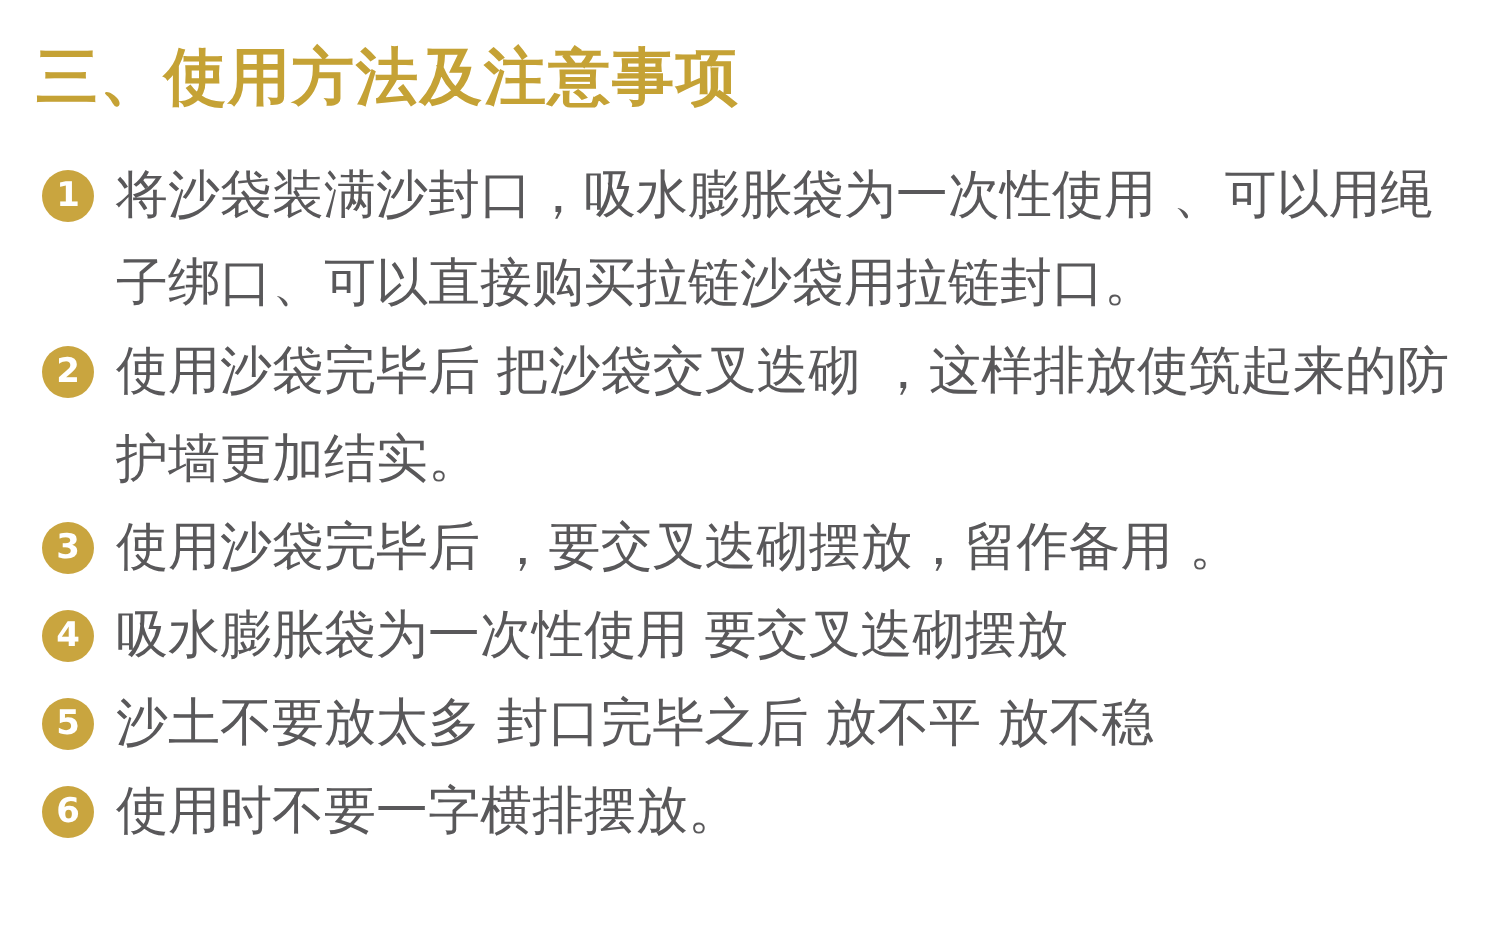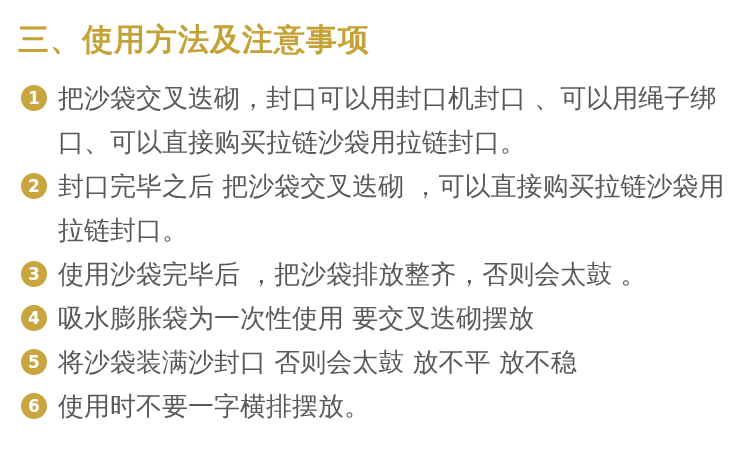--- a/index.html
+++ b/index.html
@@ -60,41 +60,41 @@
 <body>
 
 <div class="page">
 
   <h2 class="section-title">三、使用方法及注意事项</h2>
 
   <ol class="instruction-list">
 
     <li class="instruction-item">
       <span class="num-badge">1</span>
-      <span class="item-text">把沙袋交叉迭砌，封口可以用封口机封口 、可以用绳子绑口、可以直接购买拉链沙袋用拉链封口。</span>
+      <span class="item-text">将沙袋装满沙封口，吸水膨胀袋为一次性使用 、可以用绳子绑口、可以直接购买拉链沙袋用拉链封口。</span>
     </li>
 
     <li class="instruction-item">
       <span class="num-badge">2</span>
-      <span class="item-text">封口完毕之后 把沙袋交叉迭砌 ，可以直接购买拉链沙袋用拉链封口。</span>
+      <span class="item-text">使用沙袋完毕后 把沙袋交叉迭砌 ，这样排放使筑起来的防护墙更加结实。</span>
     </li>
 
     <li class="instruction-item">
       <span class="num-badge">3</span>
-      <span class="item-text">使用沙袋完毕后 ，把沙袋排放整齐，否则会太鼓 。</span>
+      <span class="item-text">使用沙袋完毕后 ，要交叉迭砌摆放，留作备用 。</span>
     </li>
 
     <li class="instruction-item">
       <span class="num-badge">4</span>
       <span class="item-text">吸水膨胀袋为一次性使用 要交叉迭砌摆放</span>
     </li>
 
     <li class="instruction-item">
       <span class="num-badge">5</span>
-      <span class="item-text">将沙袋装满沙封口 否则会太鼓 放不平 放不稳</span>
+      <span class="item-text">沙土不要放太多 封口完毕之后 放不平 放不稳</span>
     </li>
 
     <li class="instruction-item">
       <span class="num-badge">6</span>
       <span class="item-text">使用时不要一字横排摆放。</span>
     </li>
 
   </ol>
 </div>
 

